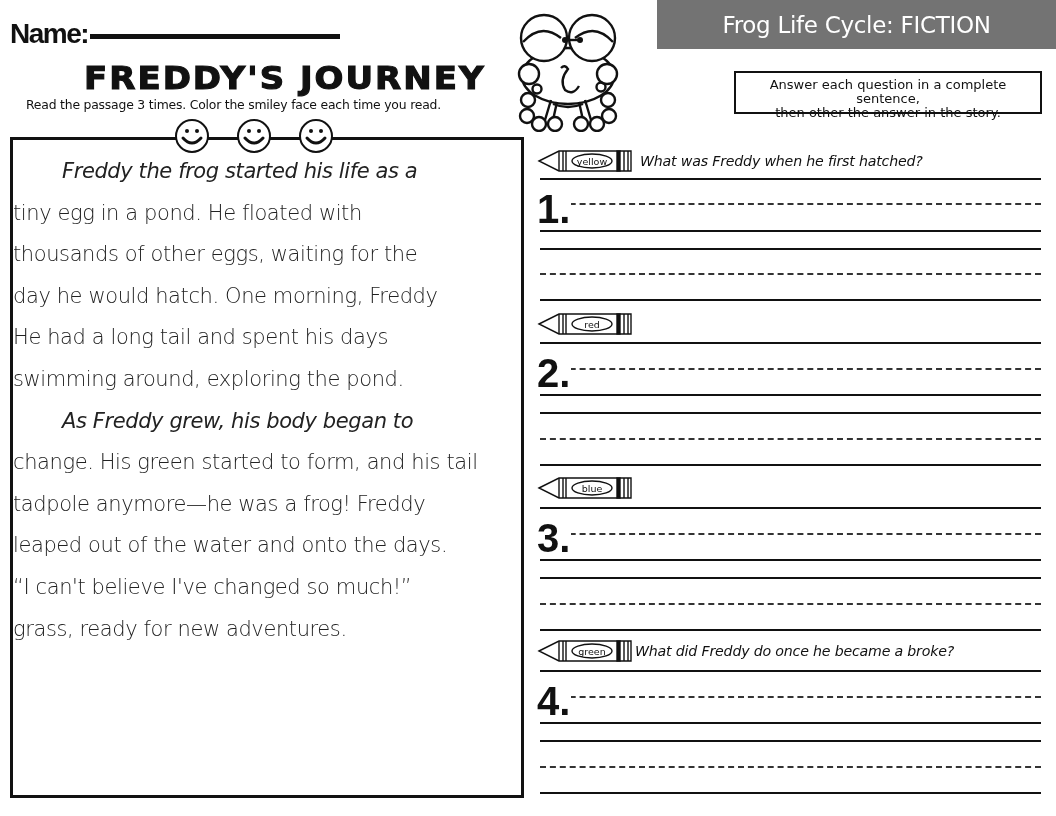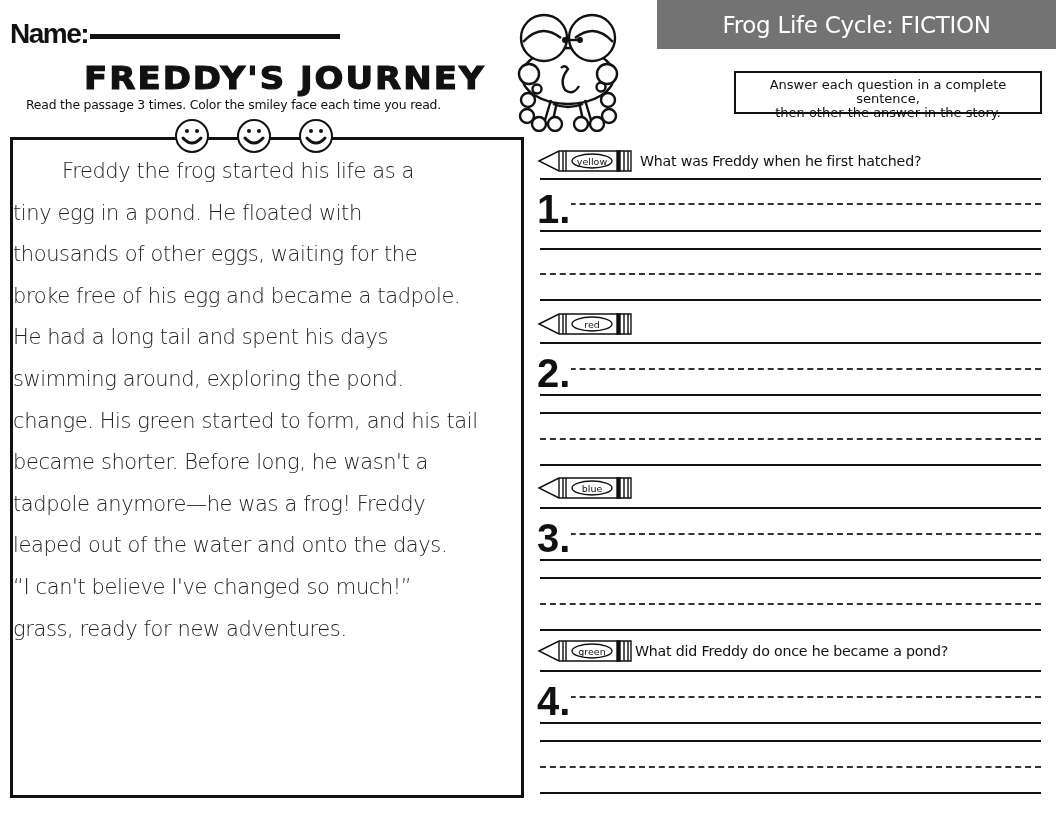--- a/index.html
+++ b/index.html
@@ -10,31 +10,31 @@
 
   .story-title { position:absolute; left:84px; top:58px; font-family:"DejaVu Sans", sans-serif; font-weight:900; font-size:34px; letter-spacing:2px; transform:scaleY(0.95); white-space:nowrap; -webkit-text-stroke:1.2px #111; }
   .instructions { position:absolute; left:26px; top:97px; font-size:12.4px; white-space:nowrap; letter-spacing:-0.2px; }
 
   .passage-box { position:absolute; left:10px; top:137px; width:514px; height:661px; border:3px solid #111; box-sizing:border-box; }
   .smileys { position:absolute; left:174px; top:118px; display:flex; gap:26px; z-index:2; }
   .smiley { width:36px; height:36px; }
 
   .passage { position:absolute; left:13px; top:151px; width:512px; font-family:"DejaVu Sans", sans-serif; font-size:21px; font-weight:300; line-height:41.6px; letter-spacing:-0.4px; color:#222; }
   .passage .line { white-space:nowrap; height:41.6px; }
-  .passage .indent { padding-left:49px; }
+  .passage .indent { padding-left:49px;font-style:italic; }
 
   .frog { position:absolute; left:513px; top:8px; width:110px; height:124px; }
 
   .banner { position:absolute; left:657px; top:0; width:399px; height:49px; background:#737373; color:#fff; font-family:"DejaVu Sans", sans-serif; font-size:23px; display:flex; align-items:center; justify-content:center; letter-spacing:-0.3px; }
   .answer-box { position:absolute; left:734px; top:71px; width:308px; height:43px; border:2px solid #111; box-sizing:border-box; font-size:13px; text-align:center; line-height:14px; padding-top:5px; }
 
   .question { position:absolute; left:537px; width:506px; }
   .q-head { position:absolute; left:0; top:0; height:28px; display:flex; align-items:center; }
   .crayon { width:98px; height:26px; flex:none; }
-  .q-text { font-size:14.2px; margin-left:5px; letter-spacing:-0.2px; white-space:nowrap; }
+  .q-text { font-size:14.2px; margin-left:5px; letter-spacing:-0.2px; white-space:nowrap;font-style:italic; }
   .rule { position:absolute; left:3px; width:501px; height:0; }
   .rule.solid { border-top:2.5px solid #111; }
   .rule.dash { border-top:2px dashed #333; }
   .q-num { position:absolute; left:0px; top:14px; font-family:"Liberation Sans", sans-serif; font-weight:bold; font-size:40px; line-height:40px; background:#fff; padding-right:1px; }
 </style>
 </head>
 <body>
 
 <div class="name-line">
   <span>Name:</span><span class="blank"></span>
@@ -62,25 +62,25 @@
     <circle cx="13" cy="13" r="2" fill="#111"></circle>
       <circle cx="23" cy="13" r="2" fill="#111"></circle>
     <path d="M9 20 Q18 30 27 20" fill="none" stroke="#111" stroke-width="3" stroke-linecap="round"></path>
   </svg>
 </div>
 
 <div class="passage">
   <div class="line indent">Freddy the frog started his life as a</div>
   <div class="line">tiny egg in a pond. He floated with</div>
   <div class="line">thousands of other eggs, waiting for the</div>
-  <div class="line">broke free of his egg and became a tadpole.</div>
+  <div class="line">day he would hatch. One morning, Freddy</div>
   <div class="line">He had a long tail and spent his days</div>
   <div class="line">swimming around, exploring the pond.</div>
+  <div class="line indent">As Freddy grew, his body began to</div>
   <div class="line">change. His green started to form, and his tail</div>
-  <div class="line">became shorter. Before long, he wasn't a</div>
   <div class="line">tadpole anymore—he was a frog! Freddy</div>
   <div class="line">leaped out of the water and onto the days.</div>
   <div class="line">“I can't believe I've changed so much!”</div>
   <div class="line">grass, ready for new adventures.</div>
 </div>
 
 <svg class="frog" viewBox="0 0 110 124" fill="none" stroke="#111" stroke-width="2.4">
   <ellipse cx="55" cy="68" rx="46" ry="28" fill="#fff"></ellipse>
   <circle cx="31" cy="30" r="23" fill="#fff"></circle>
   <circle cx="79" cy="30" r="23" fill="#fff"></circle>
@@ -177,21 +177,21 @@
 <div class="question" style="top:637px;">
   <div class="q-head">
     <svg class="crayon" viewBox="0 0 98 26" fill="none" stroke="#111" stroke-width="1.4">
       <path d="M2 13 L22 3 H94 V23 H22 Z" fill="#fff"></path>
       <path d="M22 3 V23 M26 3 V23 M29 3 V23"></path>
         <rect x="80" y="3" width="3" height="20" fill="#111"></rect>
         <path d="M87 3 V23 M91 3 V23"></path>
       <ellipse cx="55" cy="13" rx="20" ry="7" fill="#fff"></ellipse>
       <text x="55" y="16.5" font-size="9.5" text-anchor="middle" fill="#111" stroke="none" font-family="DejaVu Sans, sans-serif">green</text>
     </svg>
-    <span class="q-text" style="margin-left:0;">What did Freddy do once he became a pond?</span>
+    <span class="q-text" style="margin-left:0;">What did Freddy do once he became a broke?</span>
   </div>
   <div class="rule solid" style="top:33px;"></div>
   <div class="rule dash" style="top:59px;"></div>
   <div class="rule solid" style="top:85px;"></div>
   <div class="rule solid" style="top:103px;"></div>
   <div class="rule dash" style="top:129px;"></div>
   <div class="rule solid" style="top:155px;"></div>
   <div class="q-num" style="top:44px;">4.</div>
 </div>
 

